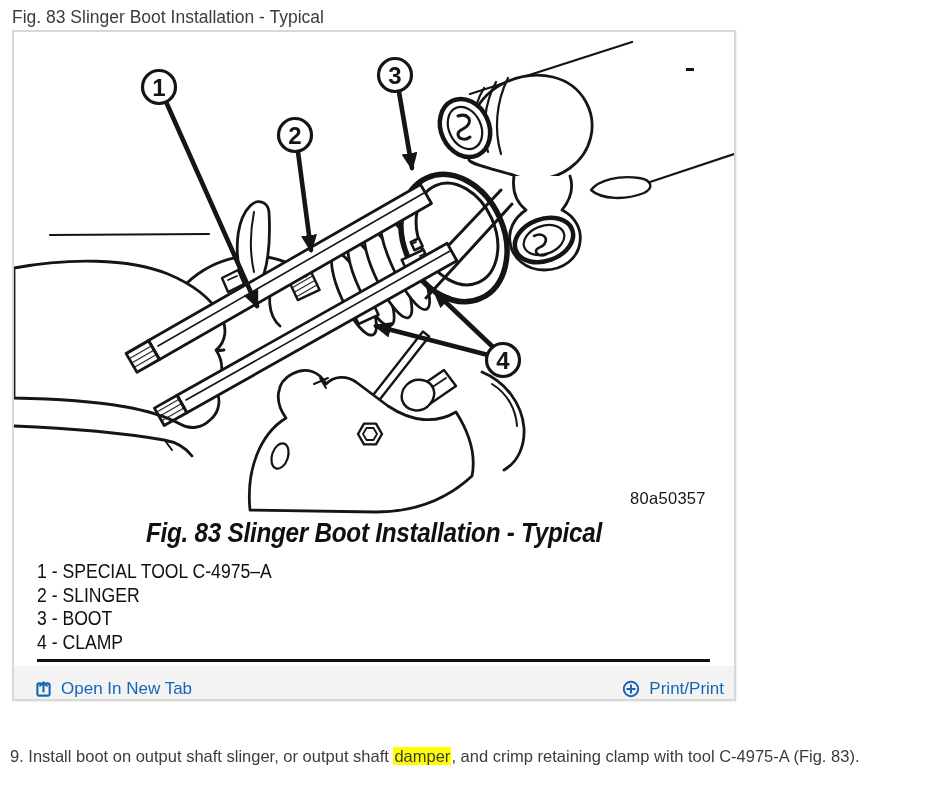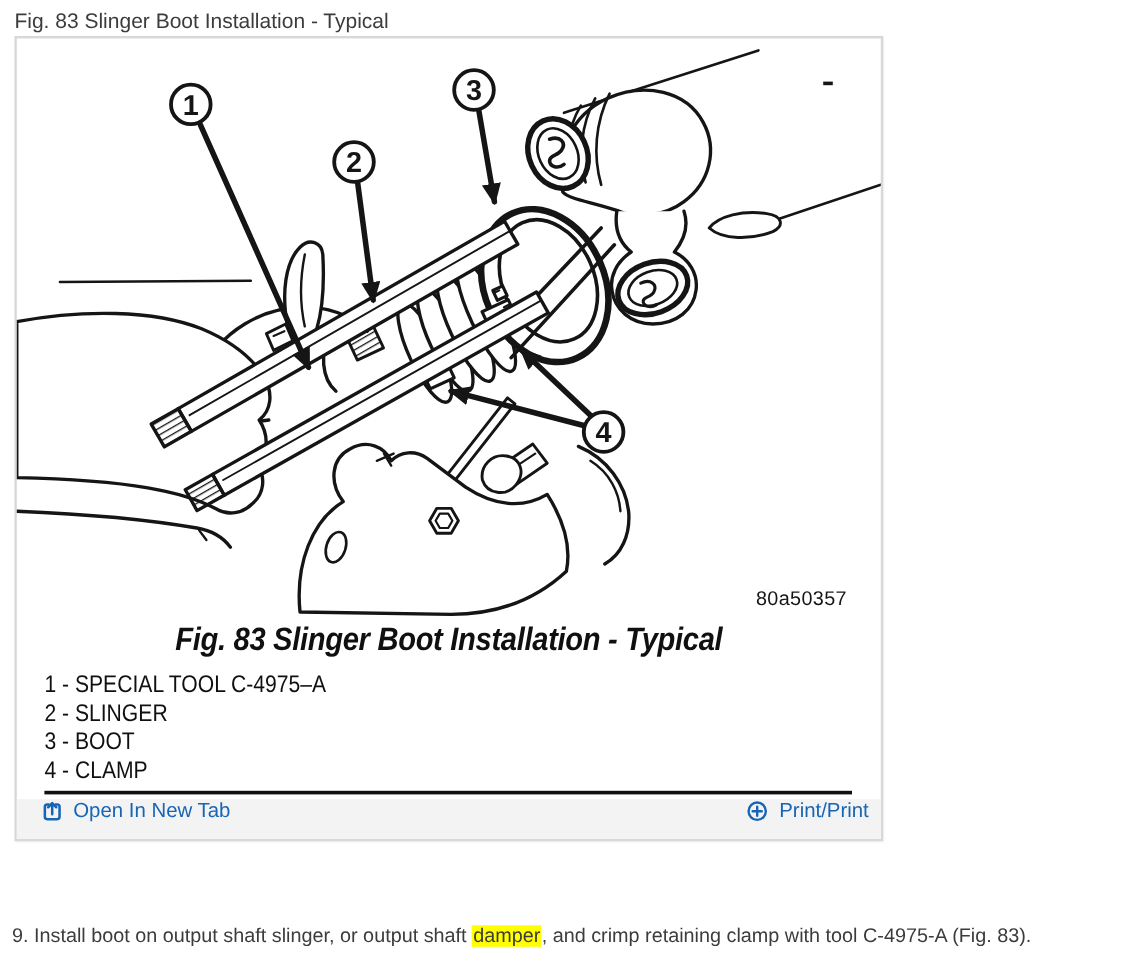--- a/index.html
+++ b/index.html
@@ -20,29 +20,29 @@
     font-size:27px;font-weight:bold;font-style:italic;color:#101010;
     transform:scaleX(.9);transform-origin:50% 50%;white-space:nowrap;letter-spacing:-.3px;
   }
   .figure-legend{
     position:absolute;top:528px;left:23px;color:#101010;
     font-size:20px;line-height:23.5px;transform:scaleX(.88);transform-origin:0 0;white-space:nowrap;
   }
   .legend-rule{position:absolute;top:627px;left:23px;width:673px;height:3px;background:#101010;}
   .figure-footer{
     position:absolute;left:0;right:0;bottom:0;height:33px;background:var(--footer-bg,#f3f3f3);
-    display:flex;align-items:flex-start;justify-content:space-between;padding:0 10px 0 20px;box-sizing:border-box;
+    display:flex;align-items:flex-end;justify-content:space-between;padding:0 10px 0 20px;box-sizing:border-box;
   }
   .footer-link{
     display:flex;align-items:center;gap:8px;color:var(--link-blue,#1766b5);
     font-size:17px;text-decoration:none;cursor:pointer;white-space:nowrap;
   }
   .footer-link svg{display:block;}
   .step-text{
-    position:absolute;left:10px;top:770px;width:933px;font-size:16.5px;line-height:21px;color:var(--text,#3c3c3c);
+    position:absolute;left:10px;top:746px;width:933px;font-size:16.5px;line-height:21px;color:var(--text,#3c3c3c);
   }
   .hl{background:var(--highlight-yellow,#ffff00);padding:0 1px;}
   svg text{font-family:"Liberation Sans", sans-serif;}
 </style>
 </head>
 <body>
 
 <div class="page">
 
   <div class="page-title">Fig. 83 Slinger Boot Installation - Typical</div>

